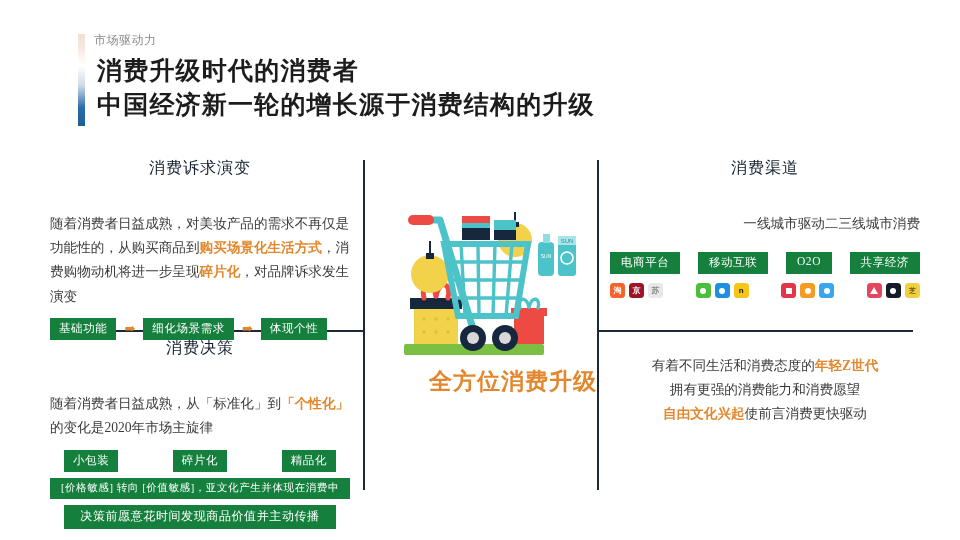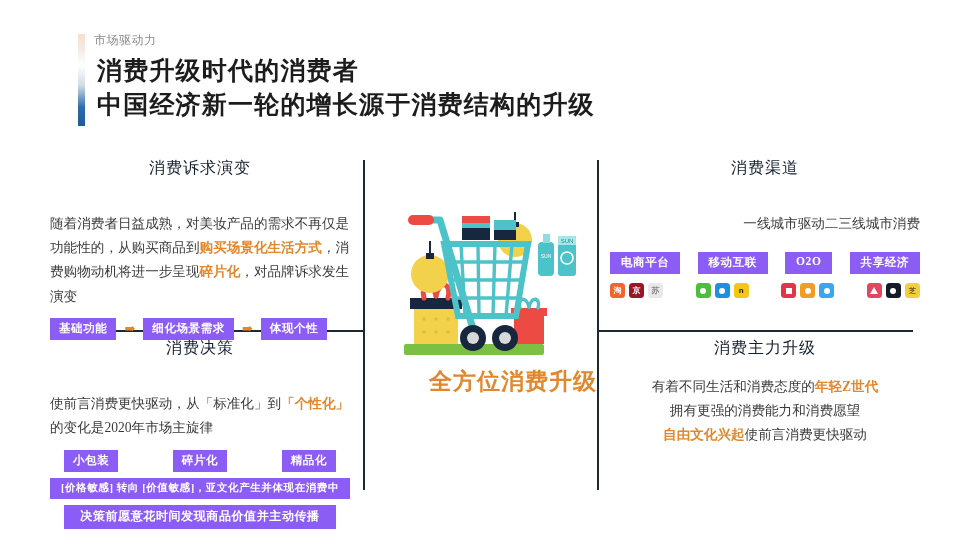--- a/index.html
+++ b/index.html
@@ -55,22 +55,22 @@
   .quad-body {
     font-size:13.6px; line-height:1.78; color:#3a3a3a;
     font-family:"Liberation Serif",serif;
     margin-top:33px;
   }
   .quad-body.right-al { text-align:right; }
   .hl { color:#e3872c; font-weight:bold; }
 
   
   .badge {
-    display:inline-block; background:#8b5cf6; color:#ffffff;
-    font-size:11.5px; font-weight:bold; padding:3px 9px 4px;
+    display:inline-block; background:#15803d; color:#ffffff;
+    font-size:11.5px; font-weight:normal; padding:3px 9px 4px;
     letter-spacing:.6px; white-space:nowrap;
     font-family:"Liberation Serif",serif;
   }
   .badge.wide { display:block; text-align:center; padding:3px 4px 4px; }
   .badge-row { display:flex; align-items:center; margin-top:9px; }
   .arrow {
     color:#e3872c; font-size:13px; margin:0 8px; line-height:1;
   }
   .badge-row-spread { display:flex; justify-content:space-between; margin-top:10px; }
   .badge-stack > * { margin-top:6px; }
@@ -120,21 +120,21 @@
     <span class="badge">基础功能</span>
     <span class="arrow">➡</span>
     <span class="badge">细化场景需求</span>
     <span class="arrow">➡</span>
     <span class="badge">体现个性</span>
   </div>
 </div>
 
 <div class="quad" id="quad-bl">
   <div class="quad-title">消费决策</div>
-  <div class="quad-body"><span>使前言消费更快驱动，从「标准化」到</span><span class="hl">「个性化」</span><span>的变化是2020年市场主旋律</span></div>
+  <div class="quad-body"><span>随着消费者日益成熟，从「标准化」到</span><span class="hl">「个性化」</span><span>的变化是2020年市场主旋律</span></div>
   <div class="badge-row-spread" style="padding:0 14px;">
     <span class="badge">小包装</span>
     <span class="badge">碎片化</span>
     <span class="badge">精品化</span>
   </div>
   <div class="badge-stack">
     <span class="badge wide" style="font-size:10.5px;text-align:center;">[价格敏感] 转向 [价值敏感]，亚文化产生并体现在消费中</span>
     <span class="badge wide" style="font-size:12px;margin:6px 14px 0;">决策前愿意花时间发现商品价值并主动传播</span>
   </div>
 </div>
@@ -182,21 +182,20 @@
         </span>
       <span class="app-icon" style="background:#151b28;">
           <span class="app-dot"></span>
         </span>
       <span class="app-icon" style="background:#f2cf3e;color:#6b5a12;font-size:7px;">芝</span>
     </div>
   </div>
 </div>
 
 <div class="quad" id="quad-br">
-  <div class="quad-title">消费主力升级</div>
   <div class="quad-body" style="text-align:center;margin-top:16px;">
     <div><span>有着不同生活和消费态度的</span><span class="hl">年轻Z世代</span></div>
     <div>拥有更强的消费能力和消费愿望</div>
     <div><span class="hl">自由文化兴起</span><span>使前言消费更快驱动</span></div>
   </div>
 </div>
 
 <div id="center">
   <svg width="204" height="200" viewBox="0 0 204 200">
 

